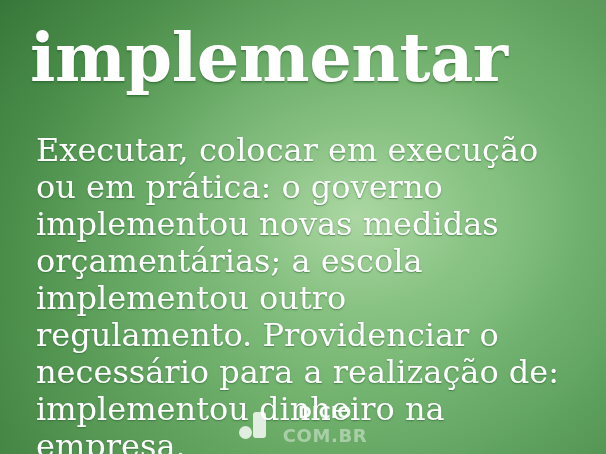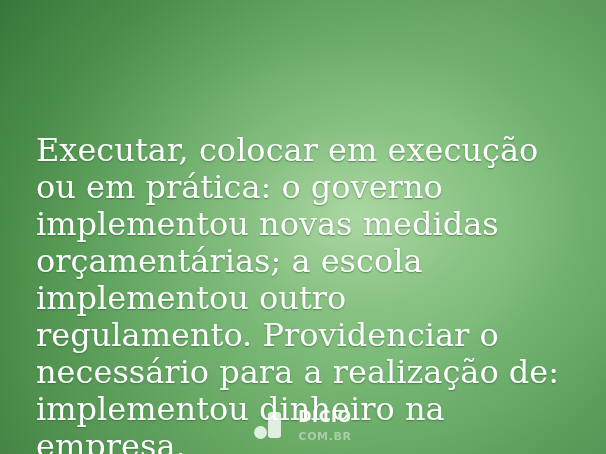--- a/index.html
+++ b/index.html
@@ -151,35 +151,36 @@
     font-family: "DejaVu Sans", sans-serif;
     font-weight: 700;
     font-size: 16px;
     letter-spacing: 0.6px;
     color: rgba(255, 255, 255, 0.95);
   }
   #logo-tld {
     margin-top: 6px;
     font-family: "DejaVu Sans", sans-serif;
     font-weight: 700;
-    font-size: 11px;
+    font-size: 18px;
     letter-spacing: 0.6px;
     color: rgba(255, 255, 255, 0.42);
   }
 </style>
 </head>
 <body>
 
 <div id="card">
 
   <div id="glow"></div>
   <div id="vignette"></div>
 
   <div id="content">
 
+    <h1 id="word-title">implementar</h1>
 
     <p id="definition">Executar, colocar em execução ou em prática: o governo implementou novas medidas orçamentárias; a escola implementou outro regulamento. Providenciar o necessário para a realização de: implementou dinheiro na empresa.</p>
 
     <div id="logo">
       <div id="logo-mark">
         <span id="logo-dot"></span>
         <span id="logo-bar"></span>
       </div>
       <div id="logo-text">
         <span id="logo-name">DICIO</span>

